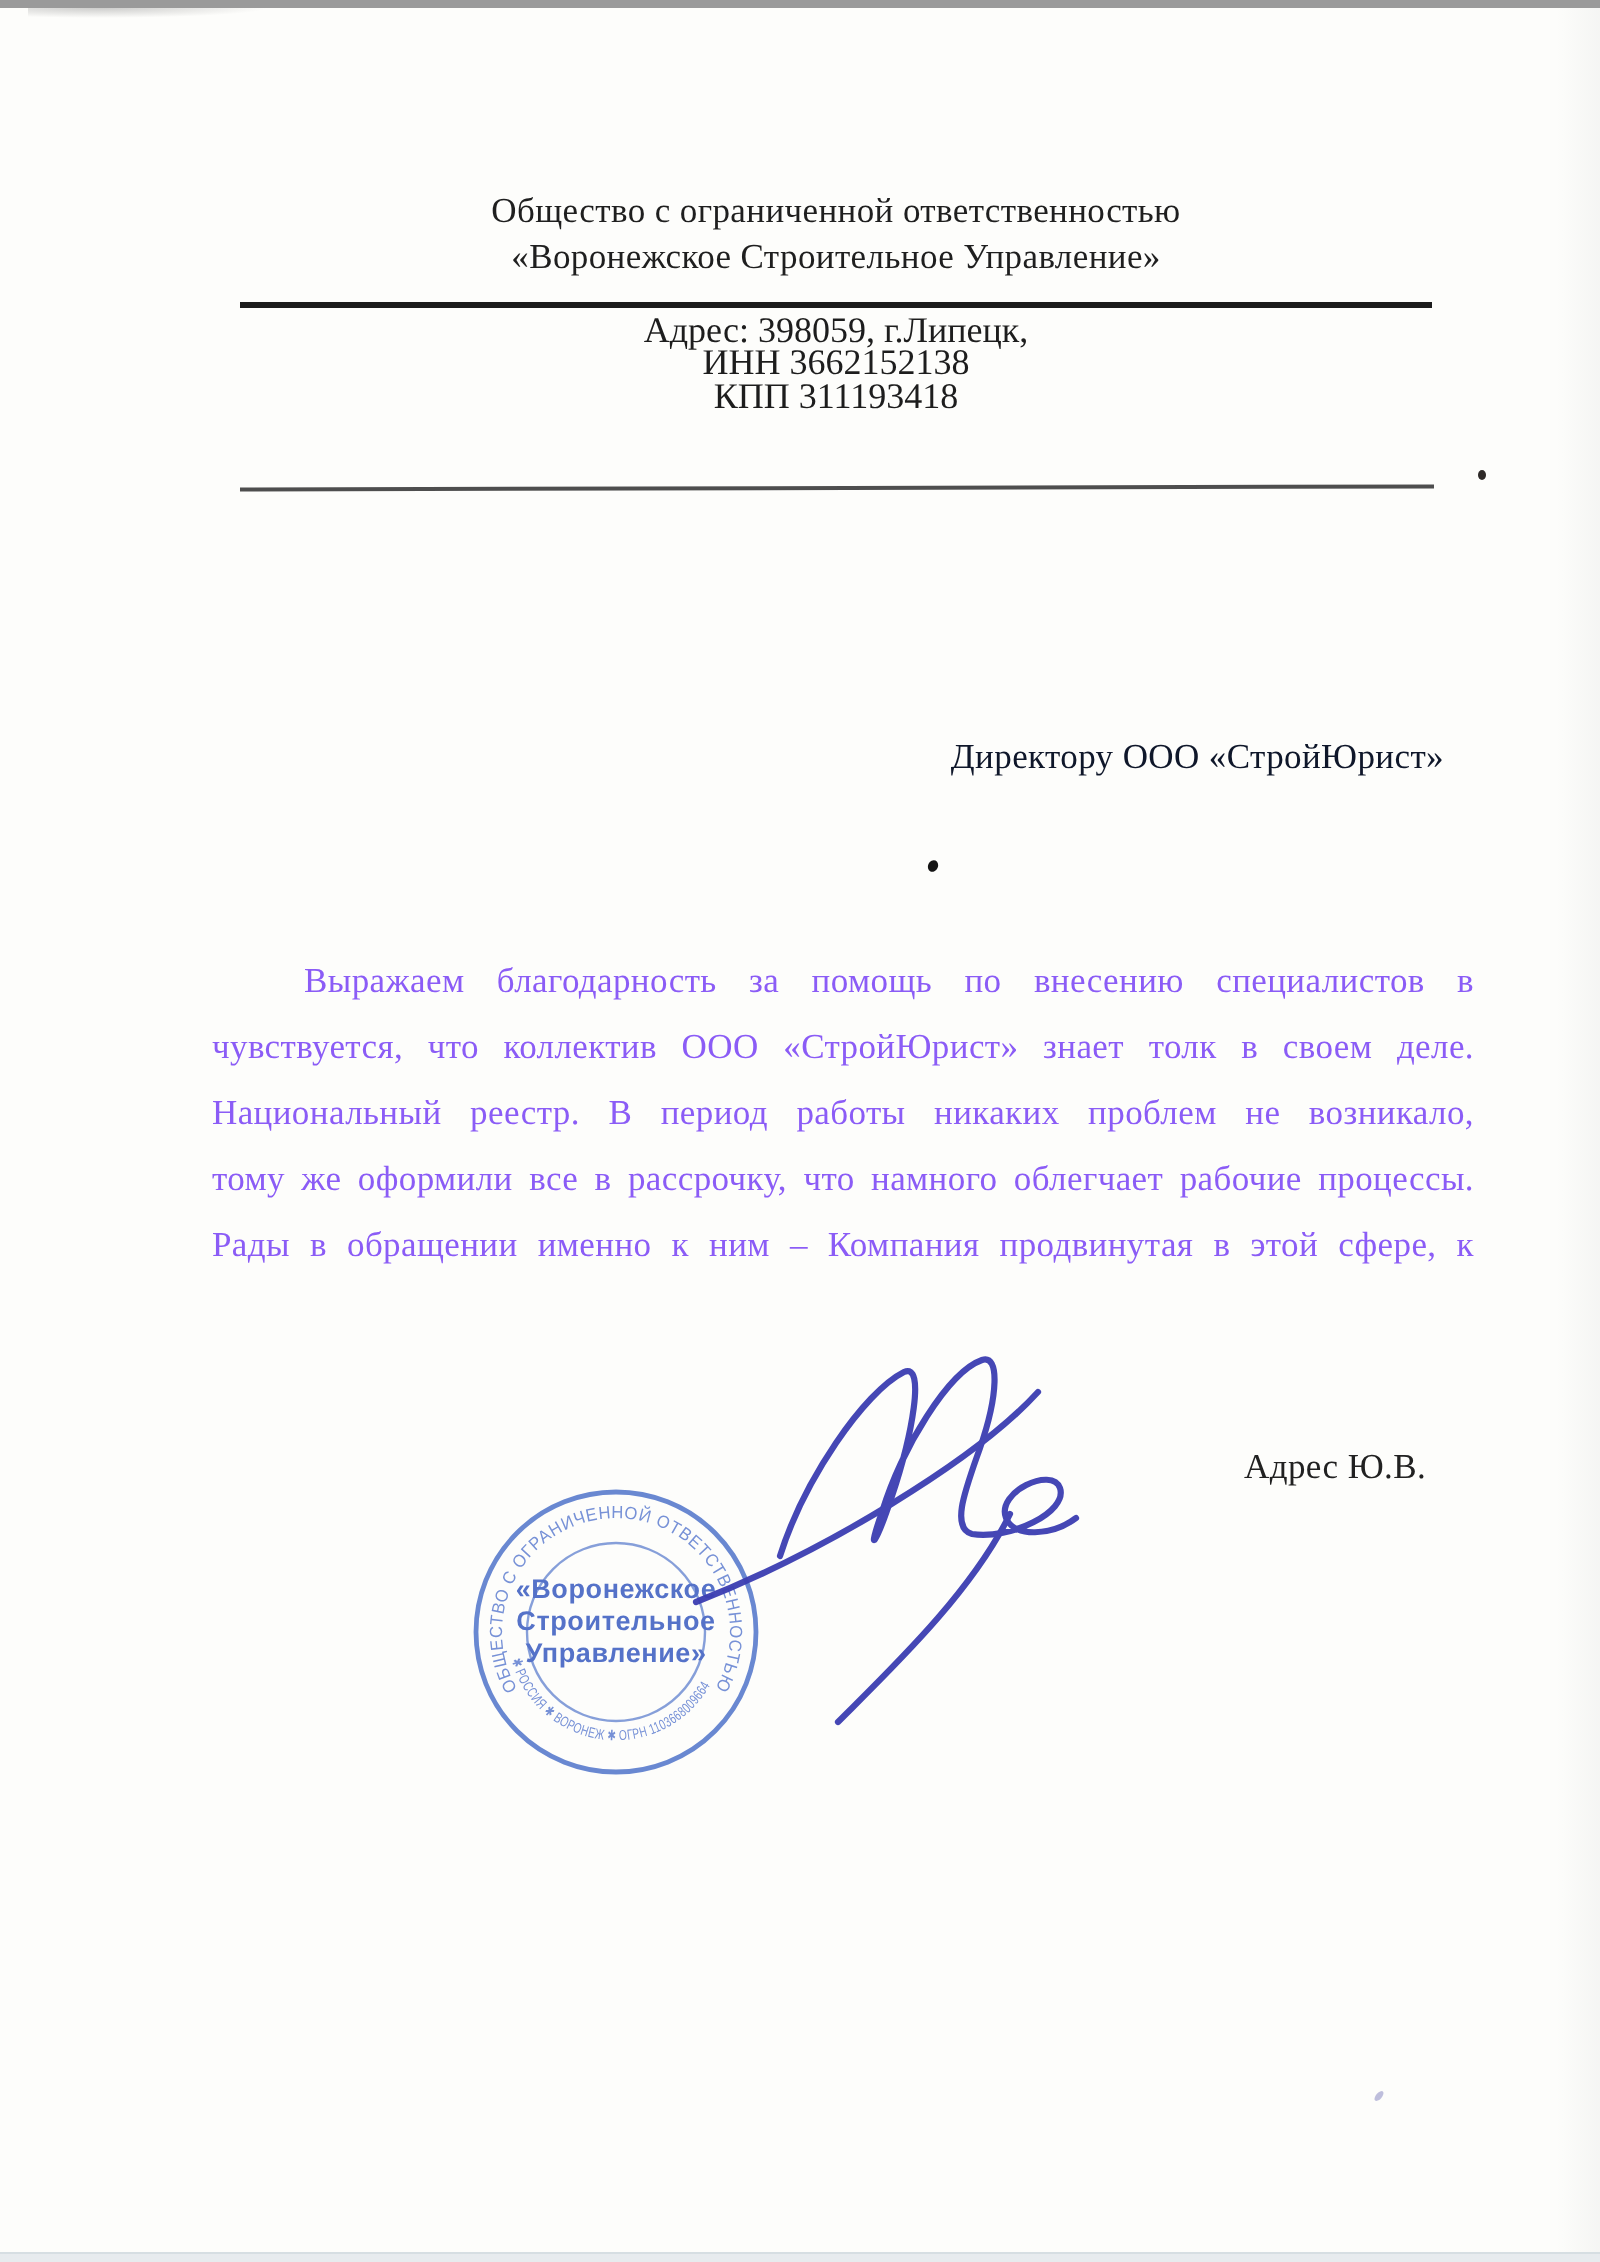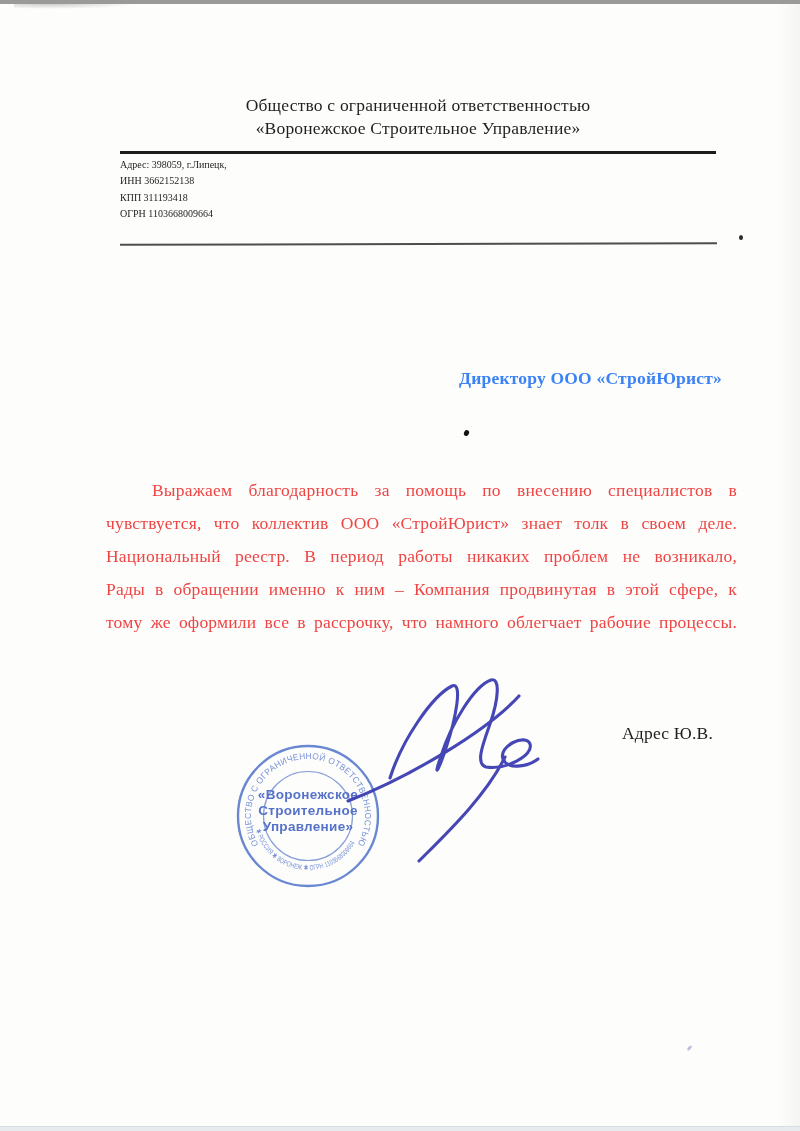--- a/index.html
+++ b/index.html
@@ -27,33 +27,33 @@
     position: absolute; left: 120px; top: 90px; width: 596px;
     text-align: center; font-size: 17.5px; line-height: 23px; color: #1f1f1f;
     letter-spacing: 0.2px;
   }
   .rule-top {
     position: absolute; left: 120px; top: 147px; width: 596px; height: 2.6px;
     background: #1c1c1c;
   }
   .address-block {
     position: absolute; left: 120px; top: 153px; width: 596px;
-    text-align: left; font-size: 10px; line-height: 16.3px; color: #1d1d1d;
+    text-align: center; font-size: 18px; line-height: 16.3px; color: #1d1d1d;
   }
   .rule-bottom {
     position: absolute; left: 120px; top: 239px; width: 597px; height: 1.8px;
     background: #4e4e4e; transform: rotate(-0.15deg);
   }
   .recipient {
     position: absolute; right: 78px; top: 364px;
-    font-size: 17.5px; color: #3b82f6; letter-spacing: 0.2px; font-weight: bold;
+    font-size: 17.5px; color: #0f172a; letter-spacing: 0.2px;
   }
   .body-text {
     position: absolute; left: 106px; top: 470px; width: 631px;
-    font-size: 17.5px; line-height: 33px; color: #ef4444;
+    font-size: 17.5px; line-height: 33px; color: #8b5cf6;
     letter-spacing: 0.2px; word-spacing: 1px;
   }
   .body-line { text-align: justify; text-align-last: justify; white-space: normal; }
   .body-line.indent { padding-left: 46px; }
   .signer-title {
     position: absolute; left: 121px; top: 717px;
     font-size: 17.5px; color: #212121; letter-spacing: 0.2px;
   }
   .signer-name {
     position: absolute; left: 622px; top: 719px;
@@ -82,37 +82,36 @@
     <div>Общество с ограниченной ответственностью</div>
     <div>«Воронежское Строительное Управление»</div>
   </div>
 
   <div class="rule-top"></div>
 
   <div class="address-block">
     <div>Адрес: 398059, г.Липецк,</div>
     <div>ИНН 3662152138</div>
     <div>КПП 311193418</div>
-    <div>ОГРН 1103668009664</div>
   </div>
 
   <div class="rule-bottom"></div>
 
   <div class="recipient">Директору ООО «СтройЮрист»</div>
 
   <div class="speck speck-a"></div>
   <div class="speck speck-b"></div>
   <div class="speck speck-c"></div>
 
   <div class="body-text">
     <div class="body-line indent">Выражаем благодарность за помощь по внесению специалистов в</div>
     <div class="body-line">чувствуется, что коллектив ООО «СтройЮрист» знает толк в своем деле.</div>
     <div class="body-line">Национальный реестр.  В период работы никаких проблем не возникало,</div>
+    <div class="body-line">тому же оформили все в рассрочку, что намного облегчает рабочие процессы.</div>
     <div class="body-line">Рады в обращении именно к ним – Компания продвинутая в этой сфере, к</div>
-    <div class="body-line">тому же оформили все в рассрочку, что намного облегчает рабочие процессы.</div>
   </div>
 
   <div class="signer-name">Адрес Ю.В.</div>
 
   <svg class="overlay-svg" viewBox="0 0 800 1131" aria-hidden="true">
     <defs>
       <path id="arcTop" d="M 258.6 840.5 A 57 57 0 1 1 357.4 840.5"></path>
       <path id="arcBottom" d="M 255.8 826 A 54 54 0 0 0 360.2 826"></path>
     </defs>
 

